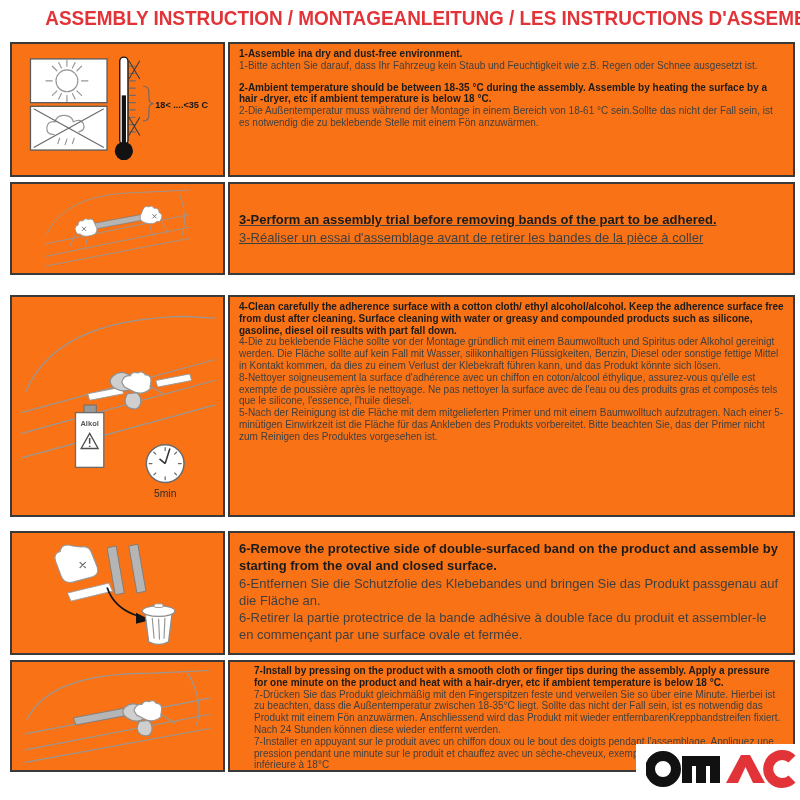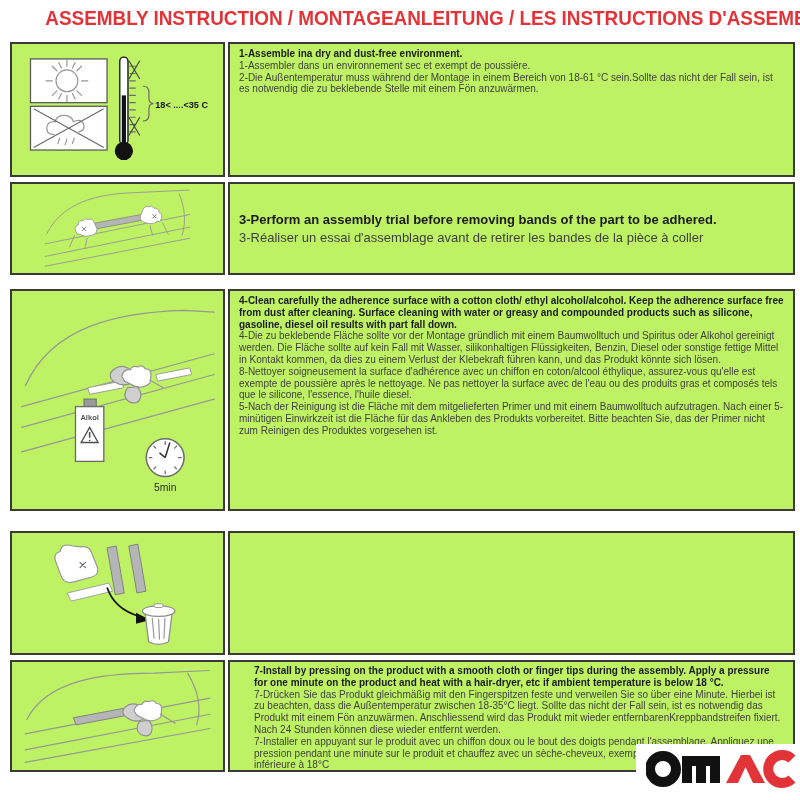--- a/index.html
+++ b/index.html
@@ -1,34 +1,34 @@
 <!DOCTYPE html>
 <html><head>
 <meta charset="utf-8">
 <style>
   html,body{margin:0;padding:0;background:#fff;}
   #page{position:relative;width:800px;height:800px;background:#fff;overflow:hidden;
         font-family:"Liberation Sans",sans-serif;}
   .title-wrap{position:absolute;left:0;right:0;top:6px;text-align:center;}
   .title{display:inline-block;white-space:nowrap;font-weight:bold;font-size:21px;
          color:#e23438;transform:scaleX(.9);transform-origin:center;letter-spacing:0px;}
-  .cell{position:absolute;border:2px solid #3a3a3a;background:#bef264;box-sizing:border-box;overflow:hidden;}
+  .cell{position:absolute;border:2px solid #3a3a3a;background:#f97316;box-sizing:border-box;overflow:hidden;}
   .cell.img{padding:4px;}
   .cell.img svg{display:block;width:100%;height:100%;}
   .cell.text{padding:4px 9px;color:#3f3f3f;}
   .fs-s{font-size:10px;line-height:1.18;}
   .fs-m{font-size:13px;line-height:1.33;}
   .vcenter{display:flex;flex-direction:column;justify-content:center;}
   .cell.text p{margin:0;}
   .cell.text p.b{font-weight:bold;color:#1b1b1b;}
   .cell.text p.gap{margin-top:10px;}
   
   .r1{top:42px;height:135px;}
-  .r2{top:182px;height:93px;}
-  .r3{top:289px;height:222px;}
+  .r2{top:182px;height:93px;text-decoration:underline;}
+  .r3{top:295px;height:222px;}
   .r4{top:531px;height:124px;}
   .r5{top:660px;height:112px;}
   .cl{left:10px;width:215px;}
   .cr{left:228px;width:567px;}
   
   .ln{stroke:#979797;fill:none;stroke-width:1.3;stroke-linecap:round;}
   .lnd{stroke:#6b6b6b;fill:none;stroke-width:1.3;stroke-linecap:round;}
   .strip{fill:#b5b5b5;stroke:#7a7a7a;stroke-width:1;}
   .hand{fill:#ffffff;stroke:#979797;stroke-width:1.3;stroke-linejoin:round;}
   .cloth{fill:#cfcfcf;stroke:#8d8d8d;stroke-width:1.2;stroke-linejoin:round;}
@@ -64,21 +64,22 @@
         <circle cx="114.5" cy="113" r="10" class="blk"></circle>
         <path class="lnd" d="M121,20 l6,0 M121,28 l6,0 M121,36 l6,0 M121,44 l6,0 M121,52 l6,0 M121,60 l6,0 M121,68 l6,0 M121,76 l6,0 M121,84 l6,0 M121,92 l6,0"></path>
         <path d="M120,14 L132,34 M132,14 L120,34 M120,76 L132,96 M132,76 L120,96" stroke="#3c3c3c" stroke-width="1.2" fill="none"></path>
       </g>
       <path class="lnd" d="M136,42 q6,0 6,7 l0,6 q0,6 5,6 q-5,0 -5,6 l0,6 q0,7 -6,7" stroke-width="1.5"></path>
       <text x="149" y="66" font-size="10" font-weight="bold" fill="#161616">18&lt; ....&lt;35 C</text>
     </svg>
   </div>
   <div class="cell text fs-s r1 cr">
     <p class="b">1-Assemble ina dry and dust-free environment.</p>
-    <p>1-Assembler dans un environnement sec et exempt de poussière.</p>
+    <p>1-Bitte achten Sie darauf, dass Ihr Fahrzeug kein Staub und Feuchtigkeit wie z.B. Regen oder Schnee ausgesetzt ist.</p>
+    <p class="b gap">2-Ambient temperature should be between 18-35 °C  during the assembly. Assemble by heating the surface by a hair -dryer, etc if ambient temperature is below 18 °C.</p>
     <p>2-Die Außentemperatur muss während der Montage in einem Bereich von 18-61 °C  sein.Sollte das nicht der Fall sein, ist es notwendig die zu beklebende Stelle mit einem Fön anzuwärmen.</p>
   </div>
 
   <div class="cell img r2 cl">
     <svg viewBox="0 0 215 116">
       <path class="ln" d="M6,66 C28,20 80,9 126,7 L210,3"></path>
       <path class="ln" d="M196,9 C204,28 206,48 200,68"></path>
       <path class="ln" d="M4,80 L211,38 M4,98 L211,56 M4,112 L211,72"></path>
       <polygon class="strip" points="66,52 152,36 155,44 69,60"></polygon>
       <g>
@@ -145,20 +146,23 @@
       <polygon points="128,84 144,92 128,96" class="blk"></polygon>
       <g>
         <path d="M138,84 L142,116 q11,6 22,0 L168,84" fill="#fff" stroke="#8d8d8d" stroke-width="1.4"></path>
         <ellipse cx="153" cy="82" rx="18" ry="6" fill="#fff" stroke="#8d8d8d" stroke-width="1.4"></ellipse>
         <rect x="148" y="74" width="10" height="4" rx="2" fill="#fff" stroke="#8d8d8d"></rect>
         <path class="ln" d="M146,90 l2,22 M153,91 l1,22 M160,90 l-1,22"></path>
       </g>
     </svg>
   </div>
   <div class="cell text fs-m r4 cr" style="padding-top:7px;">
+    <p class="b">6-Remove the protective side of double-surfaced band on the product and assemble by starting from the oval and closed surface.</p>
+    <p>6-Entfernen Sie die Schutzfolie des Klebebandes und bringen Sie das Produkt passgenau auf die Fläche an.</p>
+    <p>6-Retirer la partie protectrice de la bande adhésive à double face du produit et assembler-le en commençant par une surface ovale et fermée.</p>
   </div>
 
   <div class="cell img r5 cl">
     <svg viewBox="0 0 215 112">
       <path class="ln" d="M6,60 C28,16 90,8 148,8 L210,5"></path>
       <path class="ln" d="M186,8 C198,28 202,48 196,66"></path>
       <path class="ln" d="M4,76 L211,36 M4,94 L211,54 M4,108 L211,70"></path>
       <polygon class="strip" points="58,58 122,46 125,54 61,66"></polygon>
       <g>
         <path class="cloth" d="M118,58 q-8,-6 -2,-12 q7,-6 15,-2 l6,4 q6,5 0,11 q-9,6 -19,-1 z"></path>

